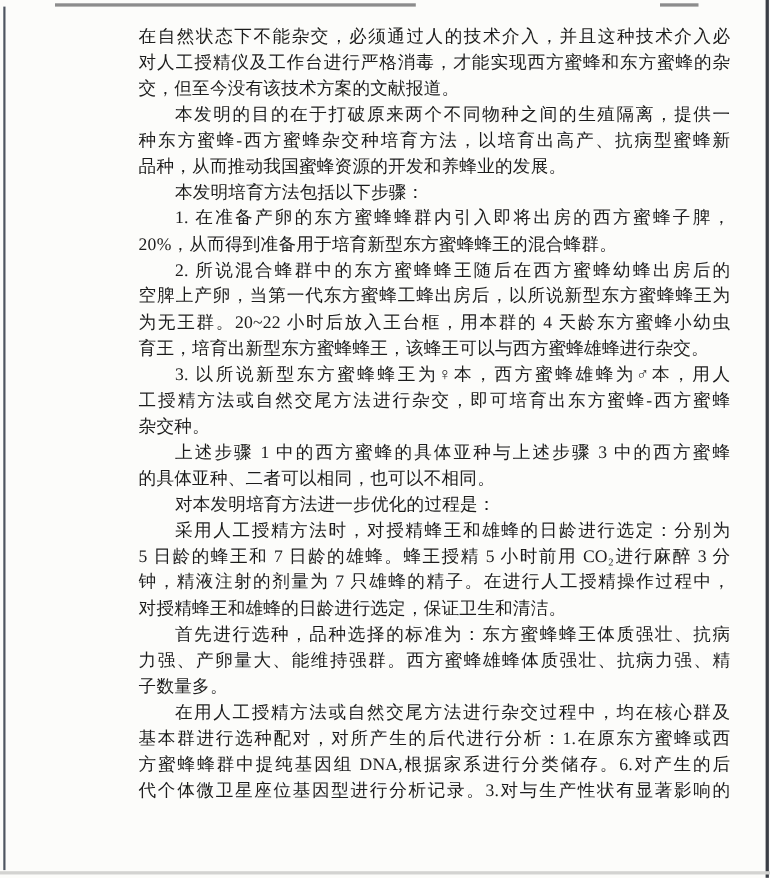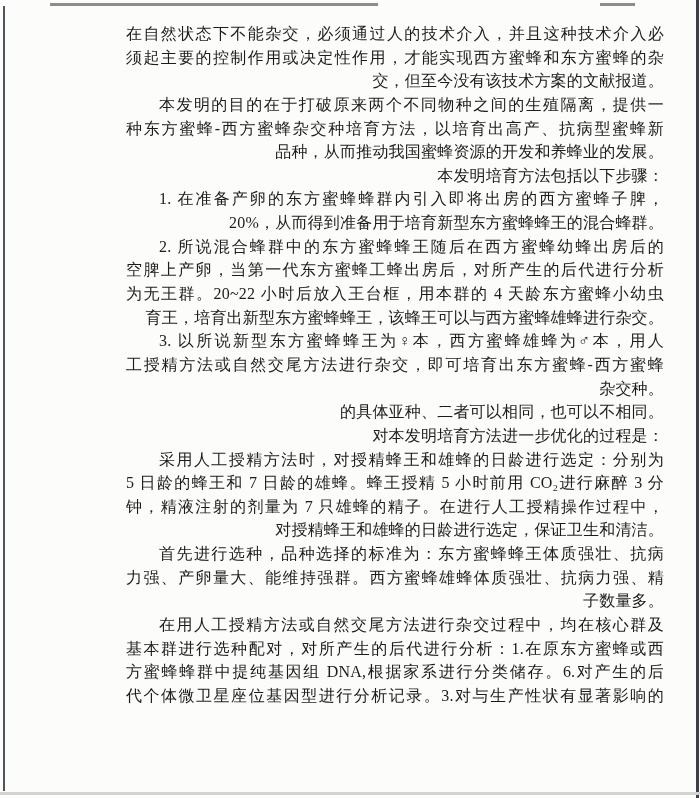--- a/index.html
+++ b/index.html
@@ -66,21 +66,20 @@
     color: var(--text-color, #1c1c1c);
     font-size: 16px;
     letter-spacing: 0.2px;
     margin-left: 44px;
   }
   .line {
     height: 23.65px;
     line-height: 23.65px;
     overflow: hidden;
     white-space: nowrap;
-    text-align: right;
   }
   .line.just {
     white-space: normal;
     text-align: justify;
     text-align-last: justify;
   }
   .line.indent {
     padding-left: 33px;
   }
   .line.just.indent {
@@ -92,35 +91,36 @@
 <body style="--page-bg: #fcfcfa; --text-color: #1c1c1c; --left-edge: #4e5560; --right-edge: #3a3e45; --top-rule: #8c8c8c; --bottom-rule: #d3d3d1;">
 
 <div class="page">
   <div class="rule-top-a"></div>
   <div class="rule-top-b"></div>
   <div class="edge-left"></div>
   <div class="edge-right"></div>
   <div class="rule-bottom"></div>
   <div class="textblock" id="lines">
       <div class="line just">在自然状态下不能杂交，必须通过人的技术介入，并且这种技术介入必</div>
-      <div class="line just">须起主要的控制作用或决定性作用，才能实现西方蜜蜂和东方蜜蜂的杂</div>
+      <div class="line just">对人工授精仪及工作台进行严格消毒，才能实现西方蜜蜂和东方蜜蜂的杂</div>
       <div class="line">交，但至今没有该技术方案的文献报道。</div>
       <div class="line indent just">本发明的目的在于打破原来两个不同物种之间的生殖隔离，提供一</div>
       <div class="line just">种东方蜜蜂-西方蜜蜂杂交种培育方法，以培育出高产、抗病型蜜蜂新</div>
       <div class="line">品种，从而推动我国蜜蜂资源的开发和养蜂业的发展。</div>
       <div class="line indent">本发明培育方法包括以下步骤：</div>
       <div class="line indent just">1.  在准备产卵的东方蜜蜂蜂群内引入即将出房的西方蜜蜂子脾，</div>
       <div class="line">20%，从而得到准备用于培育新型东方蜜蜂蜂王的混合蜂群。</div>
       <div class="line indent just">2.  所说混合蜂群中的东方蜜蜂蜂王随后在西方蜜蜂幼蜂出房后的</div>
-      <div class="line just">空脾上产卵，当第一代东方蜜蜂工蜂出房后，对所产生的后代进行分析</div>
+      <div class="line just">空脾上产卵，当第一代东方蜜蜂工蜂出房后，以所说新型东方蜜蜂蜂王为</div>
       <div class="line just">为无王群。20~22 小时后放入王台框，用本群的 4 天龄东方蜜蜂小幼虫</div>
       <div class="line">育王，培育出新型东方蜜蜂蜂王，该蜂王可以与西方蜜蜂雄蜂进行杂交。</div>
       <div class="line indent just">3.  以所说新型东方蜜蜂蜂王为♀本，西方蜜蜂雄蜂为♂本，用人</div>
       <div class="line just">工授精方法或自然交尾方法进行杂交，即可培育出东方蜜蜂-西方蜜蜂</div>
       <div class="line">杂交种。</div>
+      <div class="line indent just">上述步骤 1 中的西方蜜蜂的具体亚种与上述步骤 3 中的西方蜜蜂</div>
       <div class="line">的具体亚种、二者可以相同，也可以不相同。</div>
       <div class="line indent">对本发明培育方法进一步优化的过程是：</div>
       <div class="line indent just">采用人工授精方法时，对授精蜂王和雄蜂的日龄进行选定：分别为</div>
       <div class="line just">5 日龄的蜂王和 7 日龄的雄蜂。蜂王授精 5 小时前用 CO₂进行麻醉 3 分</div>
       <div class="line just">钟，精液注射的剂量为 7 只雄蜂的精子。在进行人工授精操作过程中，</div>
       <div class="line">对授精蜂王和雄蜂的日龄进行选定，保证卫生和清洁。</div>
       <div class="line indent just">首先进行选种，品种选择的标准为：东方蜜蜂蜂王体质强壮、抗病</div>
       <div class="line just">力强、产卵量大、能维持强群。西方蜜蜂雄蜂体质强壮、抗病力强、精</div>
       <div class="line">子数量多。</div>
       <div class="line indent just">在用人工授精方法或自然交尾方法进行杂交过程中，均在核心群及</div>

